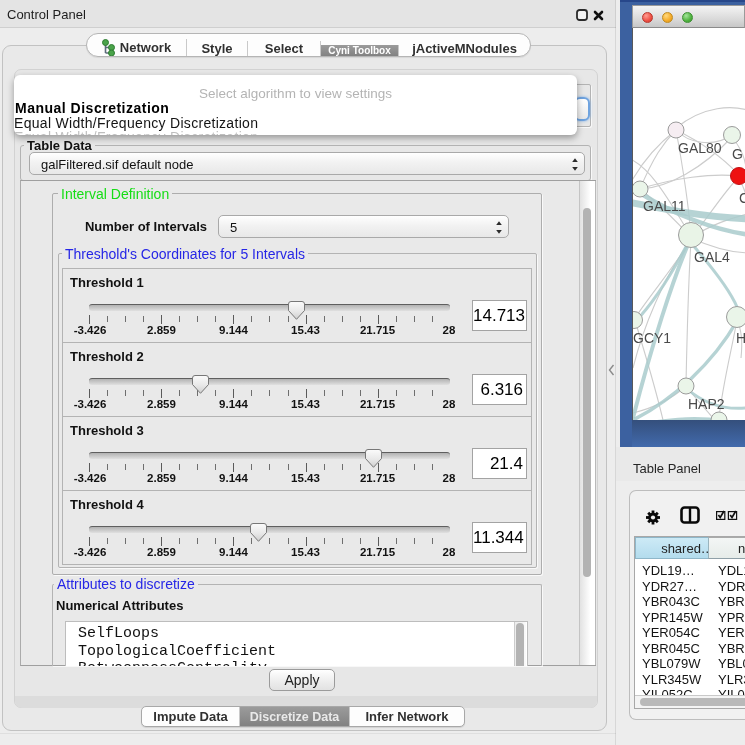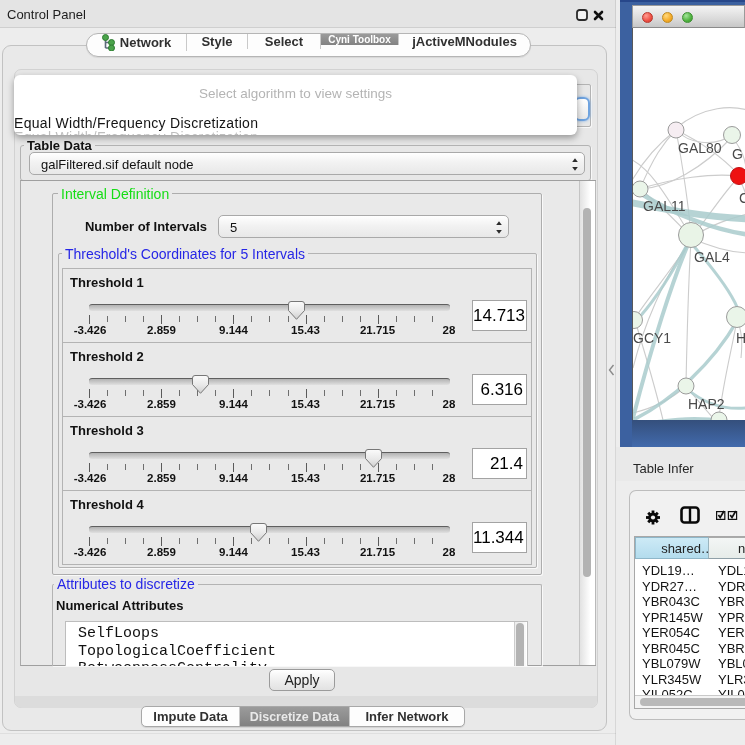--- a/index.html
+++ b/index.html
@@ -15,21 +15,21 @@
 
   #outerpanel { left:2px; top:45px; width:605px; height:686px; background:#e9e9e9;
     border:1px solid #c2c2c2; border-radius:9px; }
   #innerpanel { left:14px; top:69px; width:584px; height:639px; background:#e7e7e7;
     border:1px solid #d2d2d2; border-radius:7px; }
   #innerbottom { left:15px; top:696px; width:582px; height:12px; background:#dcdcdc;
     border-radius:0 0 7px 7px; }
 
   
   #toptabs { left:86px; top:33px; height:24px; background:#fdfdfd;
-    border:1px solid #b5b5b5; border-radius:12px; display:flex; align-items:flex-start;
+    border:1px solid #b5b5b5; border-radius:12px; display:flex; align-items:flex-end;
     box-shadow:0 1px 1px rgba(0,0,0,0.08); overflow:hidden; }
   .tabseg { font-size:13px; font-weight:bold; color:#303030; display:flex;
     align-items:center; justify-content:center; border-right:1px solid #c9c9c9;
     overflow:hidden; flex:none; white-space:nowrap; }
   .tabseg:last-child { border-right:none; }
   .tabseg.sel { background:linear-gradient(180deg,#9b9b9b,#828282); color:#fff; }
 
   
   .group { position:absolute; border:1px solid #b3b3b3; border-radius:2px; box-shadow:inset 0 0 0 0 #fff, 1px 1px 0 rgba(255,255,255,0.7); }
   .gtitle { position:absolute; font-size:13px; background:#e7e7e7; padding:0 3px; }
@@ -250,20 +250,21 @@
   </div>
   <div class="abs" style="left:615px;top:0;width:1px;height:745px;background:rgba(0,0,0,0.09);"></div>
   <div class="abs" style="left:0;top:733px;width:616px;height:1px;background:rgba(0,0,0,0.06);"></div>
   <svg class="abs" style="left:608px;top:364px" width="7" height="12" viewBox="0 0 7 12">
       <path d="M5.5 1 L1.5 6 L5.5 11" fill="none" stroke="#8a8a8a" stroke-width="1.4"></path>
     </svg>
 
   
   <div class="abs" style="left:14px;top:75px;width:563px;height:60px;background:#ffffff;border-radius:6px;box-shadow:0 3px 7px rgba(0,0,0,0.35);overflow:hidden;">
     <div style="position:absolute;left:0;top:11px;width:100%;text-align:center;font-size:13.5px;color:#b4b4b4;">Select algorithm to view settings</div>
+    <div style="position:absolute;left:1px;top:25px;font-size:14px;font-weight:bold;color:#000;letter-spacing:0.5px;">Manual Discretization</div>
     <div style="position:absolute;left:0px;top:40px;font-size:14px;color:#141414;letter-spacing:0.3px;">Equal Width/Frequency Discretization</div>
     <div style="position:absolute;left:0px;top:54px;font-size:14px;color:rgba(20,20,20,0.28);letter-spacing:0.3px;">Equal Width/Frequency Discretization</div>
   </div>
   <div class="abs" id="rightbg"></div>
   <div class="abs" id="bluewin"></div>
   <div class="abs" id="wintitle">
     <div class="light" style="left:9px;top:6px;background:radial-gradient(circle at 35% 30%,#ff9d92,#ee4f43 60%,#c93a30);border:1px solid #b8372d;"></div>
     <div class="light" style="left:29px;top:6px;background:radial-gradient(circle at 35% 30%,#ffd97e,#f4aa26 60%,#d18f1c);border:1px solid #c08a1e;"></div>
     <div class="light" style="left:49px;top:6px;background:radial-gradient(circle at 35% 30%,#a4e59a,#4eb23e 60%,#3c9230);border:1px solid #3d8f33;"></div>
   </div>
@@ -322,21 +323,21 @@
         <text x="10" y="183">GAL11</text>
         <text x="61" y="234">GAL4</text>
         <text x="0" y="315">GCY1</text>
         <text x="103" y="315">H</text>
         <text x="55" y="381">HAP2</text>
       </g>
     </svg>
   </div>
   <div class="abs" style="left:632px;top:420px;width:113px;height:27px;background:linear-gradient(180deg,#344f7c,#426aac);"></div>
   <div class="abs" id="bottomstrip"></div>
-  <div id="tablepaneltab">Table Infer</div>
+  <div id="tablepaneltab">Table Panel</div>
   <div class="abs" id="tpwin">
 
     <svg class="abs" style="left:15px;top:18px" width="16" height="17" viewBox="0 0 16 17">
       <g stroke="#0a0a0a" stroke-width="2.8">
           <line x1="8" y1="1.5" x2="8" y2="15.5"></line>
           <line x1="1" y1="8.5" x2="15" y2="8.5"></line>
           <line x1="3.2" y1="3.7" x2="12.8" y2="13.3"></line>
           <line x1="12.8" y1="3.7" x2="3.2" y2="13.3"></line>
         </g>
       <circle cx="8" cy="8.5" r="4.8" fill="#0a0a0a"></circle>

